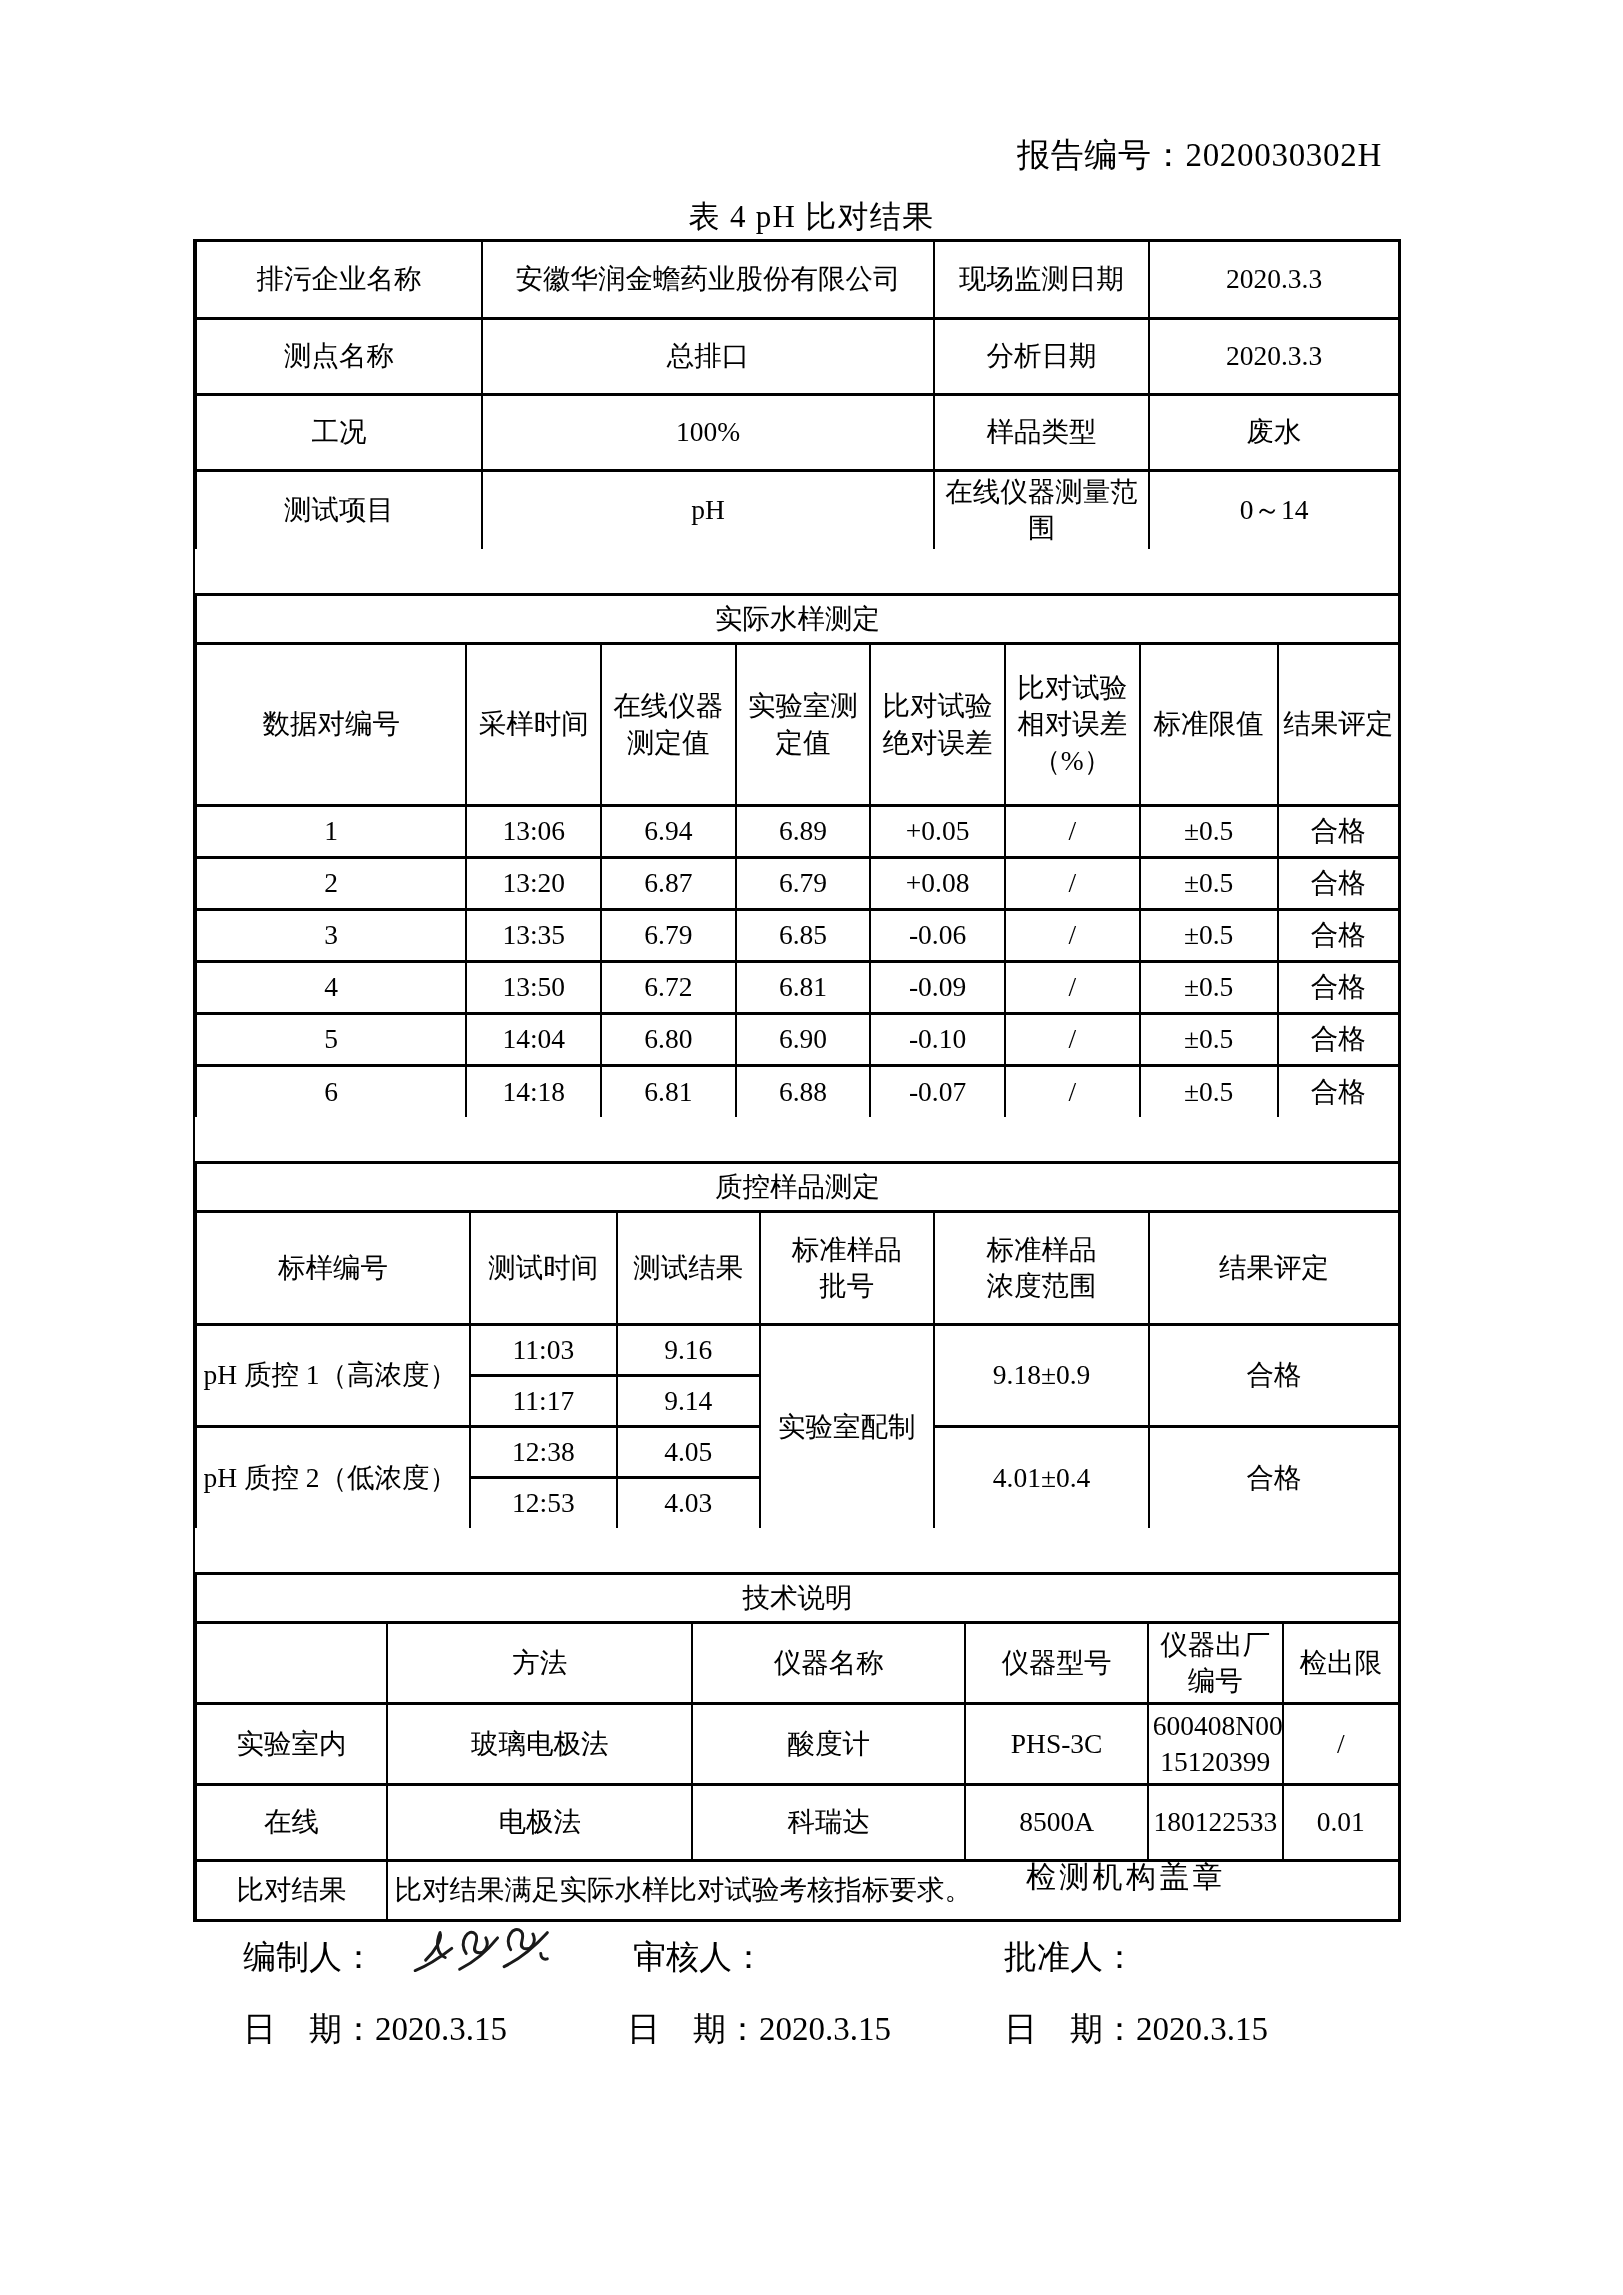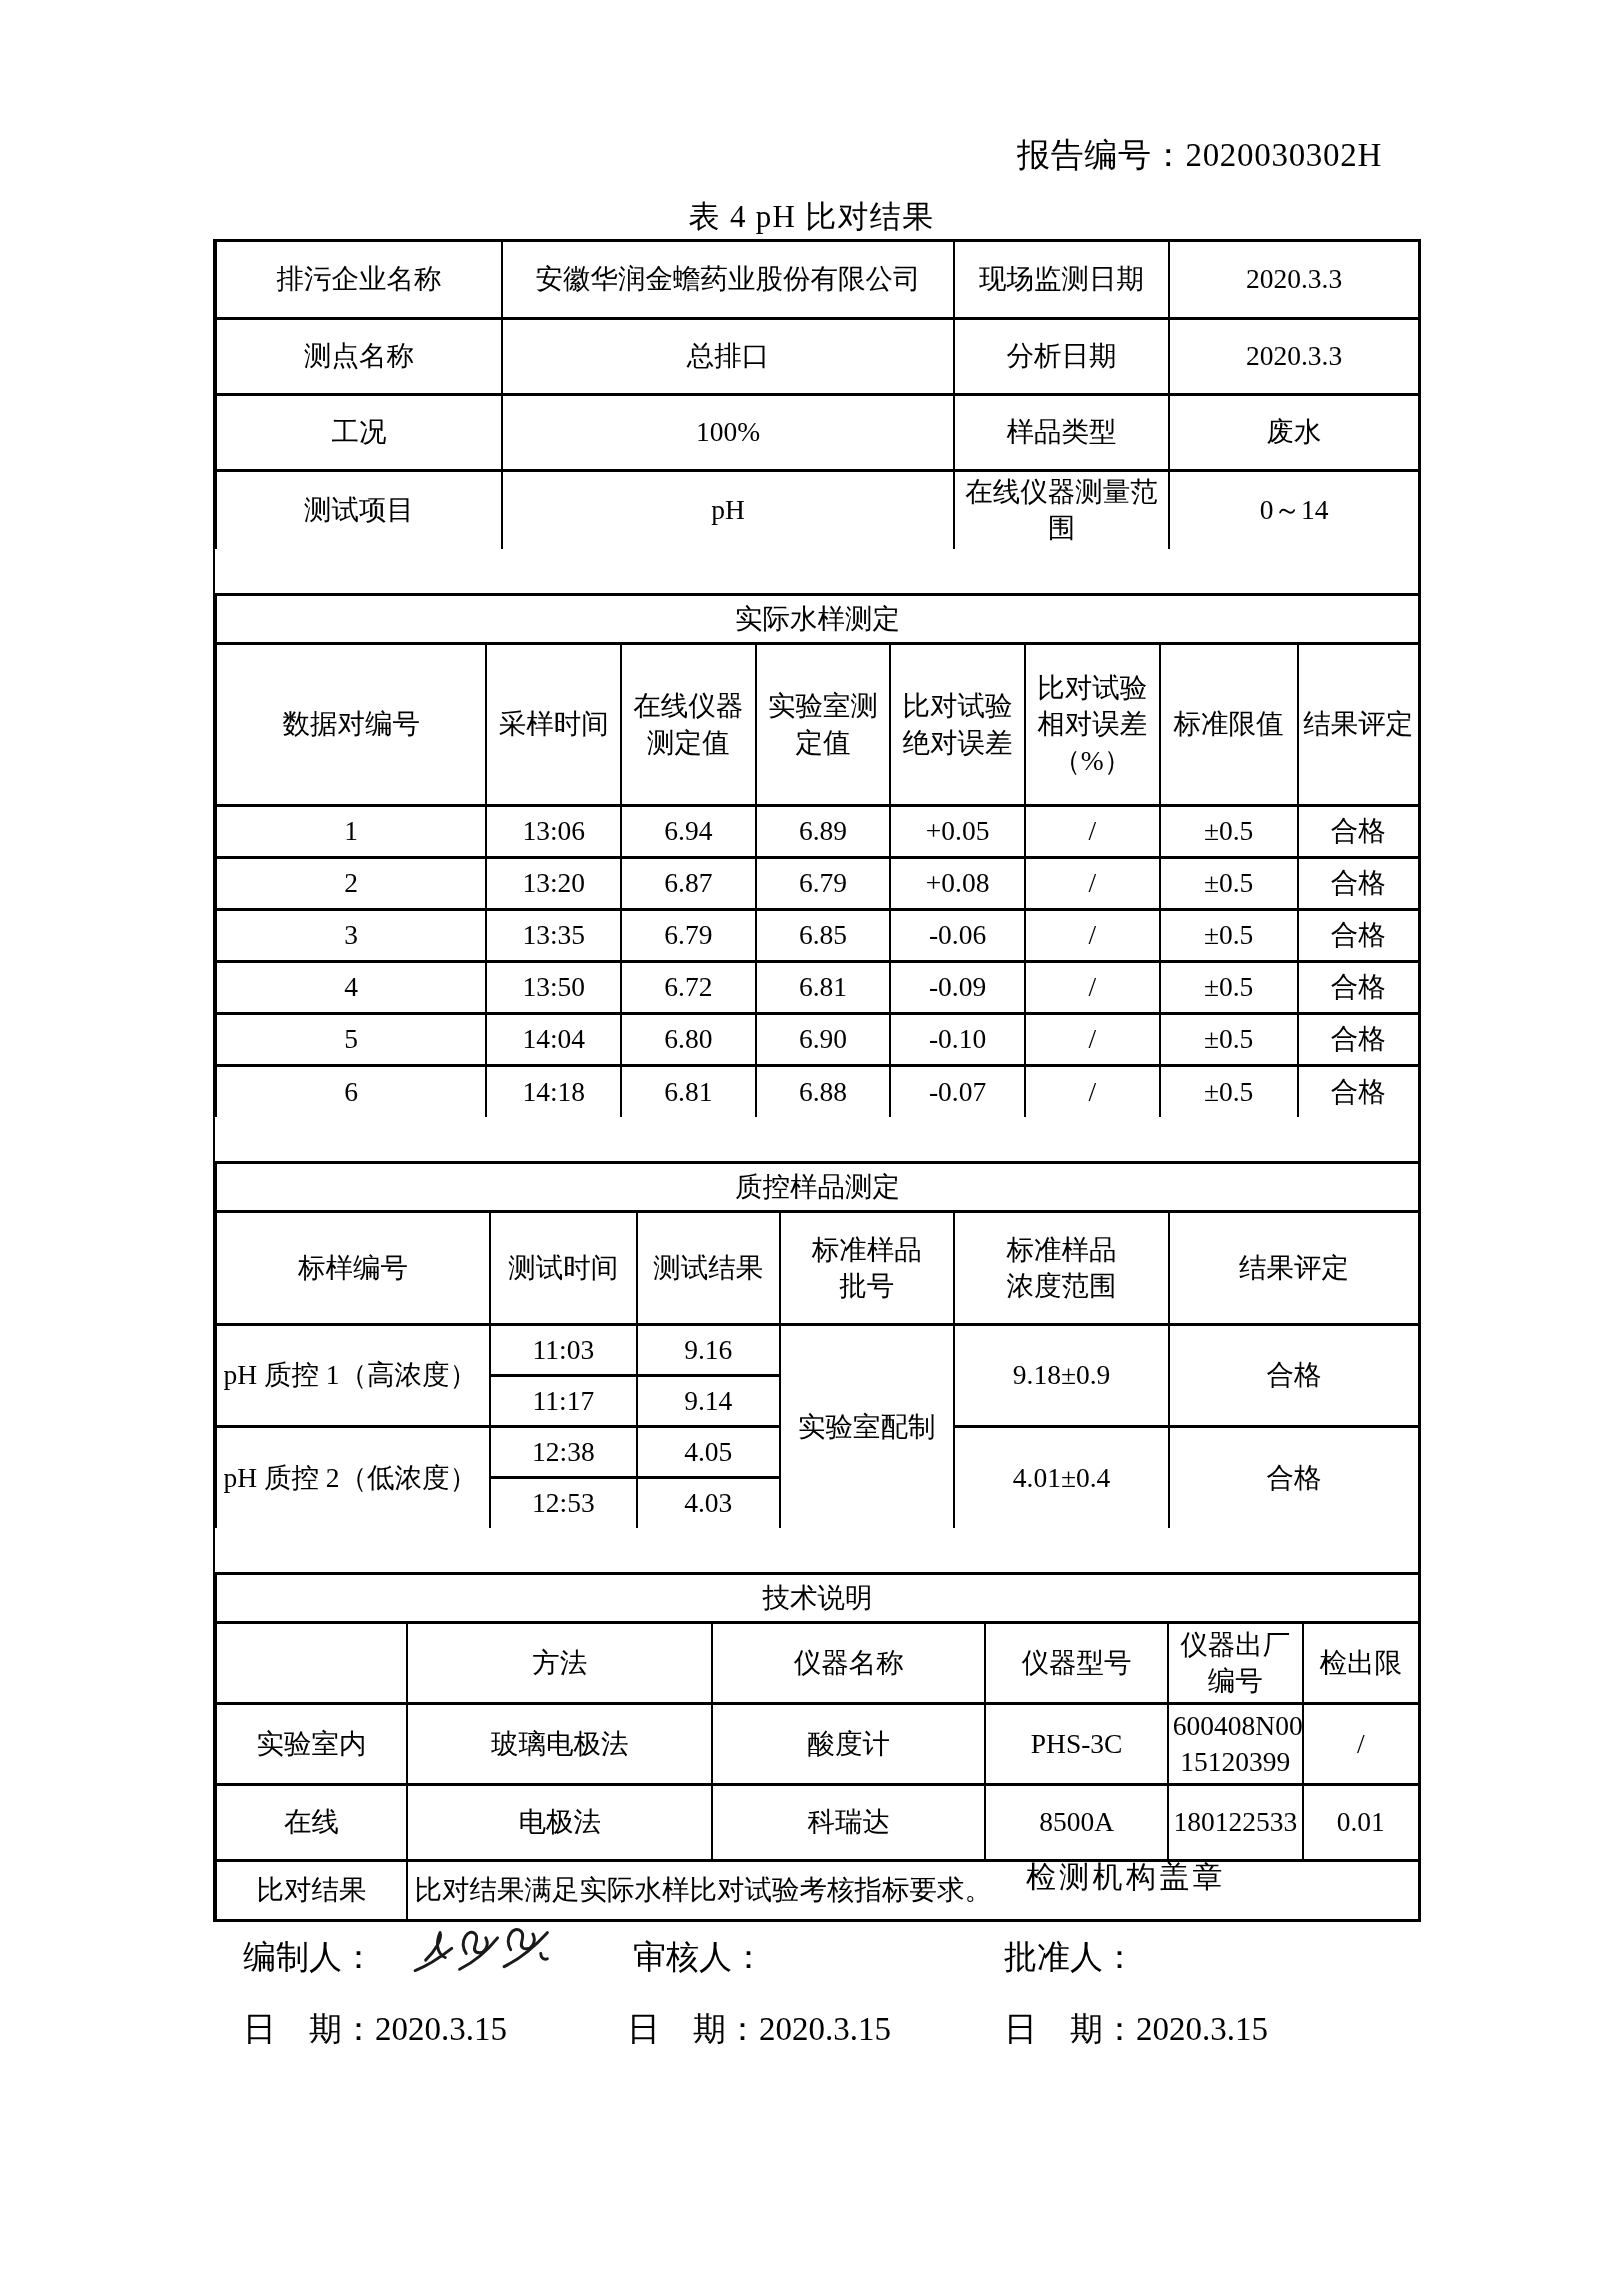--- a/index.html
+++ b/index.html
@@ -10,21 +10,21 @@
   }
   .report-no {
     position:absolute; top:133px; left:0; right:241px;
     text-align:right; font-size:33px; letter-spacing:0.7px;
   }
   .doc-title {
     position:absolute; top:196px; left:0; width:100%;
     text-align:center; font-size:31px; letter-spacing:1.3px;
   }
   .tbl {
-    position:absolute; left:213px; top:239px; width:1208px;
+    position:absolute; left:193px; top:239px; width:1208px;
     border:3.9px solid #000; border-left-width:2px;
   }
   .tbl table { width:100%; border-collapse:collapse; table-layout:fixed; }
   .tbl td {
     border:0 solid #000; border-left-width:2px; border-bottom-width:3.3px;
     text-align:center; vertical-align:middle;
     font-size:27.5px; line-height:1.32; white-space:pre-line; padding:2.6px 3.9px;
   }
   .tbl table tr:last-child td { border-bottom-width:0; }
   .tbl td.nb { border-bottom-width:0; }

